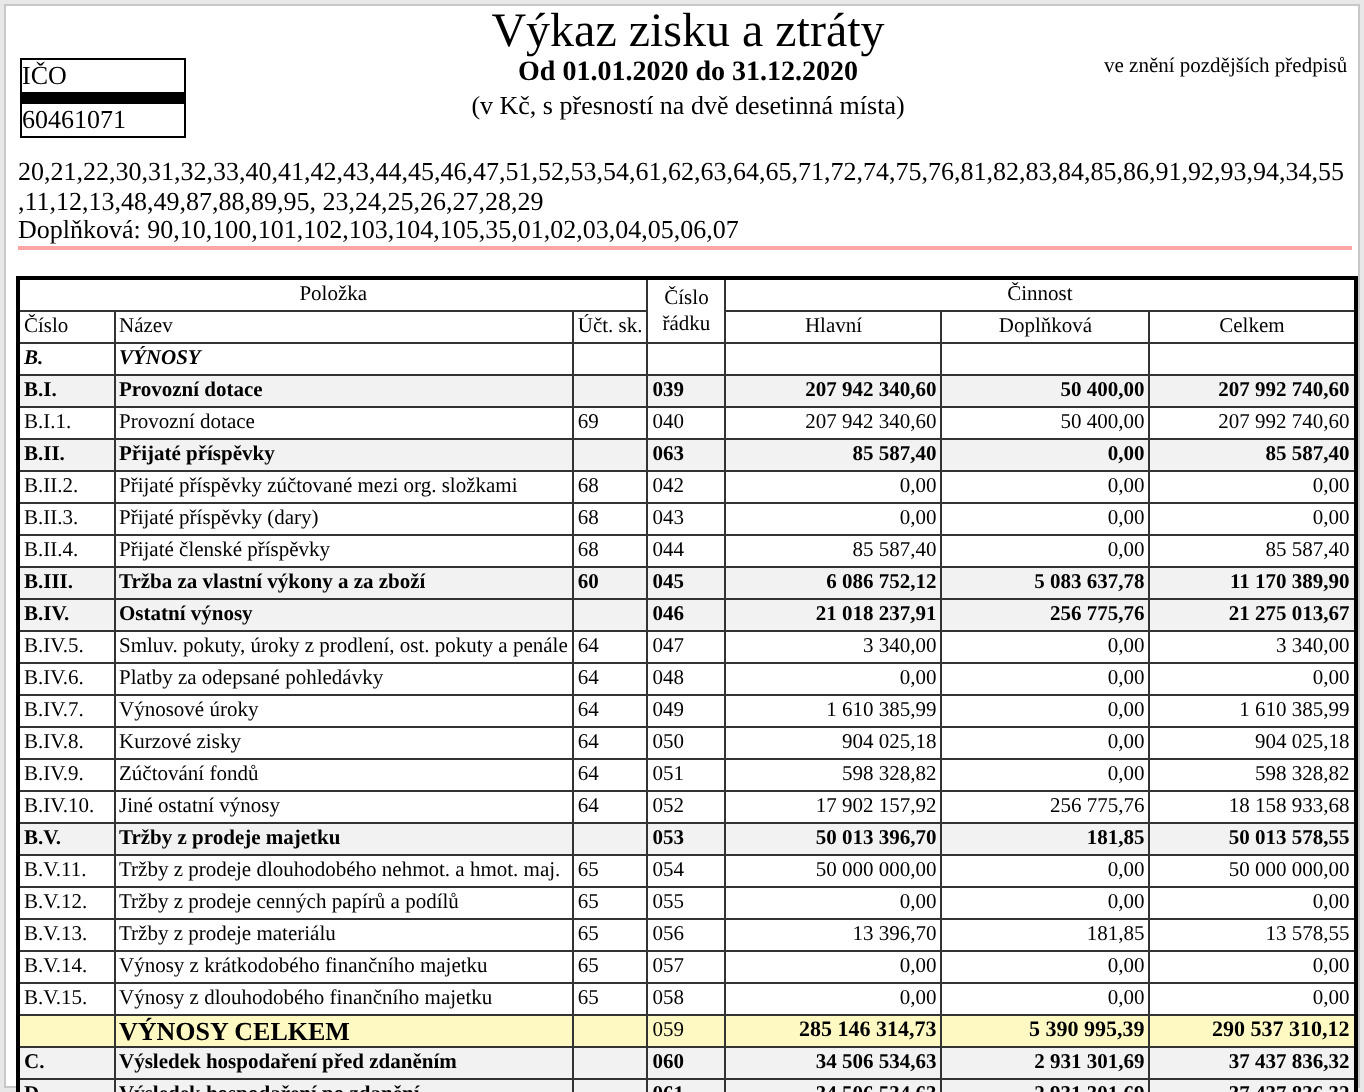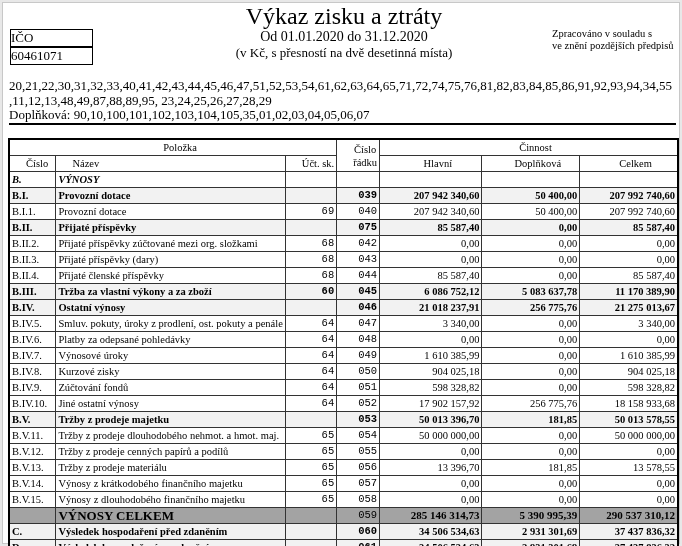--- a/index.html
+++ b/index.html
@@ -9,56 +9,56 @@
   }
   .page {
     position:absolute; left:2px; top:2px; width:676px; height:540px;
     background:#fff; border:1px solid #c8c8c8;
   }
   .ico-box {
     position:absolute; left:7px; top:26px; width:81px; border:1px solid #000;
     font-size:13px; text-align:left;
   }
   .ico-box div { height:16px; line-height:16px; }
-  .ico-box div + div { border-top:2px solid #000000; }
+  .ico-box div + div { border-top:6px solid #000000; }
   .title {
     position:absolute; left:200px; width:282px; top:0px; text-align:center;
     font-size:24px; font-weight:normal; line-height:26px;
   }
   .period {
     position:absolute; left:180px; width:322px; top:25px; text-align:center;
-    font-size:14px; font-weight:normal; line-height:17px;
+    font-size:14px; font-weight:bold; line-height:17px;
   }
   .units {
     position:absolute; left:180px; width:322px; top:42px; text-align:center;
     font-size:13px; line-height:16px;
   }
   .legal {
     position:absolute; left:549px; top:25px; width:130px;
     font-size:10.5px; line-height:12px;
   }
   .activities {
     position:absolute; left:6px; top:76px; font-size:13px; line-height:14.5px; width:670px;
   }
-  .activities .dop { border-bottom:2px solid #000000; width:667px; }
+  .activities .dop { border-bottom:2px solid #fca5a5; width:667px; }
   table.report {
     position:absolute; left:5px; top:135px; border-collapse:collapse;
     font-size:10.5px; table-layout:fixed;
   }
   table.report td, table.report th {
     border:1px solid #333; padding:0 2px; height:15px; line-height:15px;
     white-space:nowrap; overflow:hidden; font-weight:normal;
   }
-  table.report th { text-align:center;padding-left:16px; }
+  table.report th { text-align:center; }
   table.report .num { text-align:right; }
-  table.report .ctr { text-align:right;font-family:Liberation Mono, monospace; }
+  table.report .ctr { text-align:left; }
   table.report tr.bold td { font-weight:bold; background:#f2f2f2; }
   table.report tr.plain td { background:#fff; }
   table.report tr.sect td { font-weight:bold; font-style:italic; }
-  table.report tr.total td { background:#a3a3a3; }
+  table.report tr.total td { background:#fef9c3; }
   table.report tr.total td.big { font-size:13px; font-weight:bold; }
   table.report tr.total td.num { font-weight:bold; font-size:11px; }
   table.report .outer-l { border-left:2px solid #000; }
   table.report .outer-r { border-right:2px solid #000; }
   table.report tr.last td { border-bottom:2px solid #000; }
   table.report tr.hdr1 th { border-top:2px solid #000; }
 </style>
 </head>
 <body>
 
@@ -66,21 +66,20 @@
   <div class="ico-box">
     <div>IČO</div>
     <div>60461071</div>
   </div>
 
   <div class="title">Výkaz zisku a ztráty</div>
   <div class="period">Od 01.01.2020 do 31.12.2020</div>
   <div class="units">(v Kč, s přesností na dvě desetinná místa)</div>
 
   <div class="legal">
-    <div>Zpracováno v souladu s</div>
     <div>ve znění pozdějších předpisů</div>
   </div>
 
   <div class="activities">
     <div>20,21,22,30,31,32,33,40,41,42,43,44,45,46,47,51,52,53,54,61,62,63,64,65,71,72,74,75,76,81,82,83,84,85,86,91,92,93,94,34,55</div>
     <div>,11,12,13,48,49,87,88,89,95, 23,24,25,26,27,28,29</div>
     <div class="dop">Doplňková: 90,10,100,101,102,103,104,105,35,01,02,03,04,05,06,07</div>
   </div>
 
   <table class="report">
@@ -133,21 +132,21 @@
     <td class="ctr">69</td>
     <td class="ctr">040</td>
     <td class="num">207 942 340,60</td>
     <td class="num">50 400,00</td>
     <td class="num outer-r">207 992 740,60</td>
   </tr>
         <tr class="bold">
     <td class="outer-l">B.II.</td>
     <td>Přijaté příspěvky</td>
     <td class="ctr"></td>
-    <td class="ctr">075</td>
+    <td class="ctr">063</td>
     <td class="num">85 587,40</td>
     <td class="num">0,00</td>
     <td class="num outer-r">85 587,40</td>
   </tr>
         <tr class="plain">
     <td class="outer-l">B.II.2.</td>
     <td>Přijaté příspěvky zúčtované mezi org. složkami</td>
     <td class="ctr">68</td>
     <td class="ctr">042</td>
     <td class="num">0,00</td>

